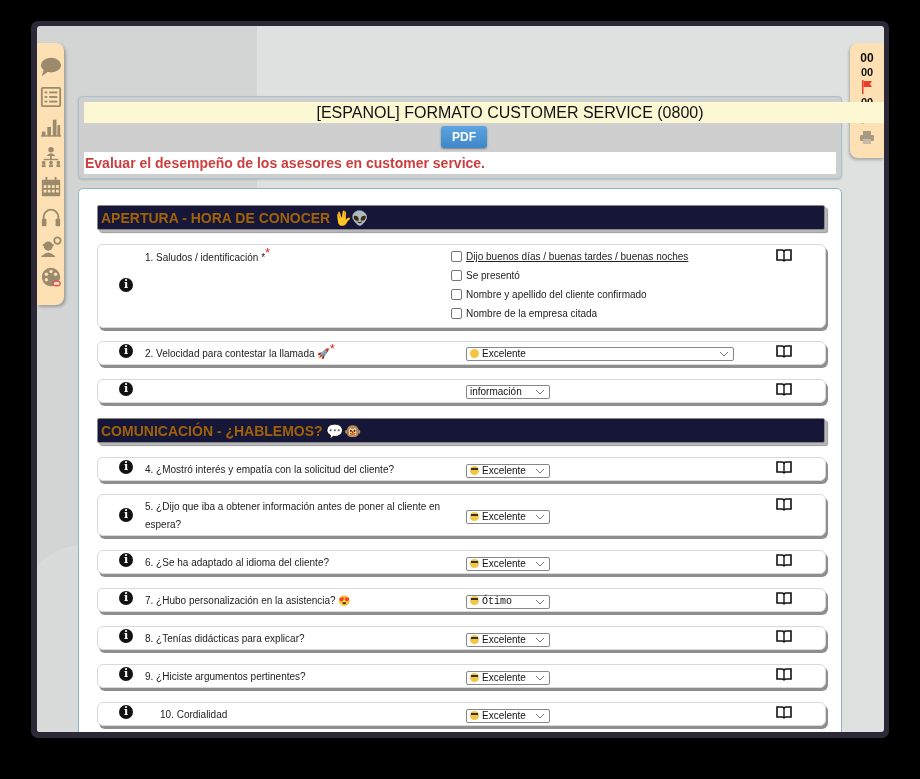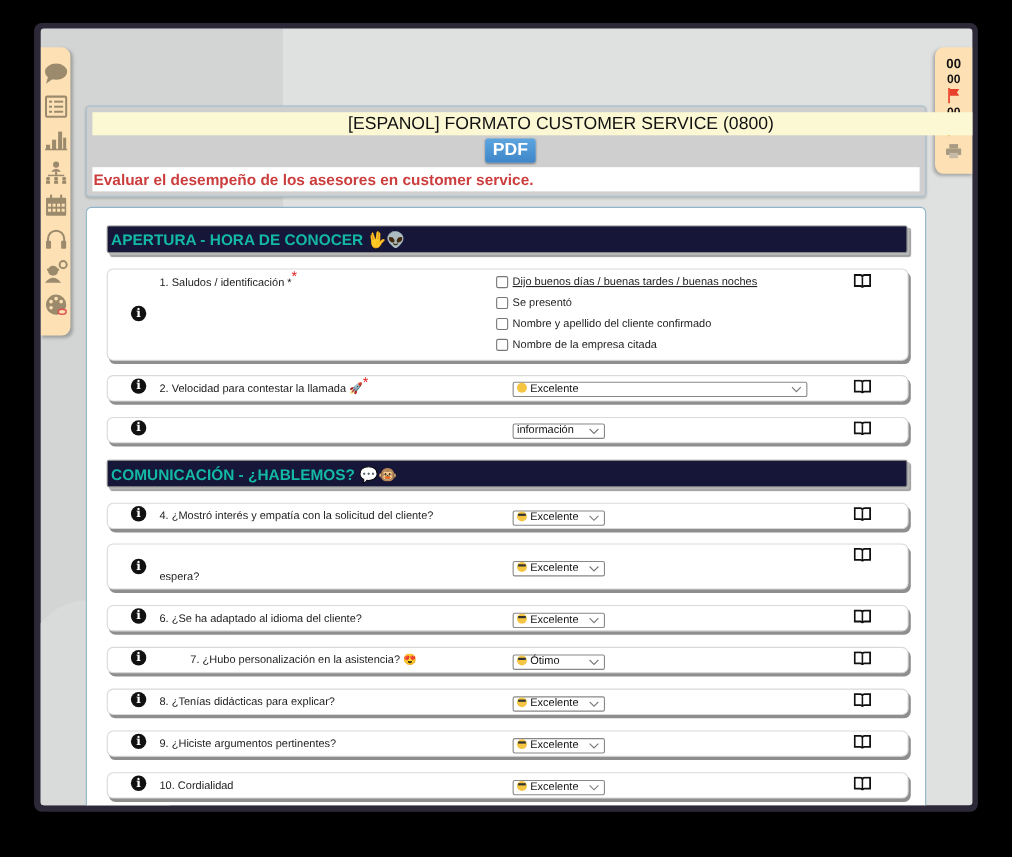--- a/index.html
+++ b/index.html
@@ -51,37 +51,37 @@
       box-shadow: 0 1px 2px rgba(0,0,0,0.15);
     }
     .header-title {
       position: absolute; left: 5px; top: 5px; width: 852px; height: 21px;
       background: #fbf8d3; text-align: center; font-size: 16px; color: #111;
       line-height: 21px;
     }
     .pdf-button {
       position: absolute; left: 362px; top: 29px; width: 46px; height: 22px;
       background: linear-gradient(#5ca5e0, #3e86c8); border-radius: 3px; color: #fff;
-      font-weight: bold; font-size: 16px; text-align: center; line-height: 22px;
+      font-weight: bold; font-size: 12px; text-align: center; line-height: 22px;
       box-shadow: 0 1px 2px rgba(0,0,0,0.4); cursor: pointer; border: none;
     }
     .header-desc {
       position: absolute; left: 5px; top: 55px; width: 752px; height: 22px;
       background: #fff; color: #cc3e3e; font-weight: bold; font-size: 14px;
       line-height: 22px; padding-left: 1px;
     }
 
     
     .form-panel {
       position: absolute; left: 41px; top: 162px; width: 764px; height: 560px;
       background: #fff; border: 1px solid #8fb4c9; border-radius: 5px 5px 0 0;
     }
     .section-bar {
       position: absolute; left: 18px; width: 728px; height: 25px;
-      background: #151638; color: #14b8a6; font-weight: bold; font-size: 14px;
+      background: #151638; color: #a16207; font-weight: bold; font-size: 14px;
       line-height: 24px; padding-left: 3px;
       border: 1px solid #888; border-radius: 2px;
       box-shadow: 2px 2px 0 #b7b7b7, 3px 3px 1px #999;
     }
     .qcard {
       position: absolute; left: 18px; width: 729px;
       background: #fff; border: 1px solid #d9d9d9; border-radius: 6px;
       box-shadow: 2px 3px 0 #8e8e8e;
     }
     .qcard .info-icon {
@@ -295,21 +295,21 @@
               <path d="M1 3 L5 7 L9 3" fill="none" stroke="#777" stroke-width="1"></path>
             </svg></div>
         <svg class="book-icon" style="top:3px;" viewBox="0 0 16 13">
             <path d="M1 1 H6 Q8 1 8 3 Q8 1 10 1 H15 V11 H10 Q8 11 8 12.5 Q8 11 6 11 H1 Z" fill="none" stroke="#111" stroke-width="1.6"></path>
             <line x1="8" y1="3" x2="8" y2="12" stroke="#111" stroke-width="1.4"></line>
           </svg>
       </div>
 
       <div class="qcard" style="top:305px; height:42px;">
         <div class="info-icon" style="top:13px;">i</div>
-        <div class="qlabel" style="top:3px;"><br><span>espera?</span></div>
+        <div class="qlabel" style="top:3px;"><span>5. ¿Dijo que iba a obtener información antes de poner al cliente en</span><br><span>espera?</span></div>
         <div class="select" style="top:15px; width:84px;"><span class="emoji cool"></span><span>Excelente</span><svg class="chev" viewBox="0 0 10 10">
               <path d="M1 3 L5 7 L9 3" fill="none" stroke="#777" stroke-width="1"></path>
             </svg></div>
         <svg class="book-icon" style="top:3px;" viewBox="0 0 16 13">
             <path d="M1 1 H6 Q8 1 8 3 Q8 1 10 1 H15 V11 H10 Q8 11 8 12.5 Q8 11 6 11 H1 Z" fill="none" stroke="#111" stroke-width="1.6"></path>
             <line x1="8" y1="3" x2="8" y2="12" stroke="#111" stroke-width="1.4"></line>
           </svg>
       </div>
 
       <div class="qcard" style="top:361px; height:24px;">
@@ -319,22 +319,22 @@
               <path d="M1 3 L5 7 L9 3" fill="none" stroke="#777" stroke-width="1"></path>
             </svg></div>
         <svg class="book-icon" style="top:3px;" viewBox="0 0 16 13">
             <path d="M1 1 H6 Q8 1 8 3 Q8 1 10 1 H15 V11 H10 Q8 11 8 12.5 Q8 11 6 11 H1 Z" fill="none" stroke="#111" stroke-width="1.6"></path>
             <line x1="8" y1="3" x2="8" y2="12" stroke="#111" stroke-width="1.4"></line>
           </svg>
       </div>
 
       <div class="qcard" style="top:399px; height:24px;">
         <div class="info-icon" style="top:2px;">i</div>
-        <div class="qlabel" style="top:3px;margin-left:28px;">7. ¿Hubo personalización en la asistencia? 😍</div>
-        <div class="select" style="top:6px; width:84px;"><span class="emoji cool"></span><span>Ótimo</span><svg class="chev" viewBox="0 0 10 10">
+        <div class="qlabel" style="top:3px;">7. ¿Hubo personalización en la asistencia? 😍</div>
+        <div class="select" style="top:6px; width:84px;font-family:Liberation Mono, monospace;"><span class="emoji cool"></span><span>Ótimo</span><svg class="chev" viewBox="0 0 10 10">
               <path d="M1 3 L5 7 L9 3" fill="none" stroke="#777" stroke-width="1"></path>
             </svg></div>
         <svg class="book-icon" style="top:3px;" viewBox="0 0 16 13">
             <path d="M1 1 H6 Q8 1 8 3 Q8 1 10 1 H15 V11 H10 Q8 11 8 12.5 Q8 11 6 11 H1 Z" fill="none" stroke="#111" stroke-width="1.6"></path>
             <line x1="8" y1="3" x2="8" y2="12" stroke="#111" stroke-width="1.4"></line>
           </svg>
       </div>
 
       <div class="qcard" style="top:437px; height:24px;">
         <div class="info-icon" style="top:2px;">i</div>
@@ -355,21 +355,21 @@
               <path d="M1 3 L5 7 L9 3" fill="none" stroke="#777" stroke-width="1"></path>
             </svg></div>
         <svg class="book-icon" style="top:3px;" viewBox="0 0 16 13">
             <path d="M1 1 H6 Q8 1 8 3 Q8 1 10 1 H15 V11 H10 Q8 11 8 12.5 Q8 11 6 11 H1 Z" fill="none" stroke="#111" stroke-width="1.6"></path>
             <line x1="8" y1="3" x2="8" y2="12" stroke="#111" stroke-width="1.4"></line>
           </svg>
       </div>
 
       <div class="qcard" style="top:513px; height:24px;">
         <div class="info-icon" style="top:2px;">i</div>
-        <div class="qlabel" style="top:3px;">10. Cordialidad</div>
+        <div class="qlabel" style="top:3px;margin-left:15px;">10. Cordialidad</div>
         <div class="select" style="top:6px; width:84px;"><span class="emoji cool"></span><span>Excelente</span><svg class="chev" viewBox="0 0 10 10">
               <path d="M1 3 L5 7 L9 3" fill="none" stroke="#777" stroke-width="1"></path>
             </svg></div>
         <svg class="book-icon" style="top:3px;" viewBox="0 0 16 13">
             <path d="M1 1 H6 Q8 1 8 3 Q8 1 10 1 H15 V11 H10 Q8 11 8 12.5 Q8 11 6 11 H1 Z" fill="none" stroke="#111" stroke-width="1.6"></path>
             <line x1="8" y1="3" x2="8" y2="12" stroke="#111" stroke-width="1.4"></line>
           </svg>
       </div>
 
     </div>

